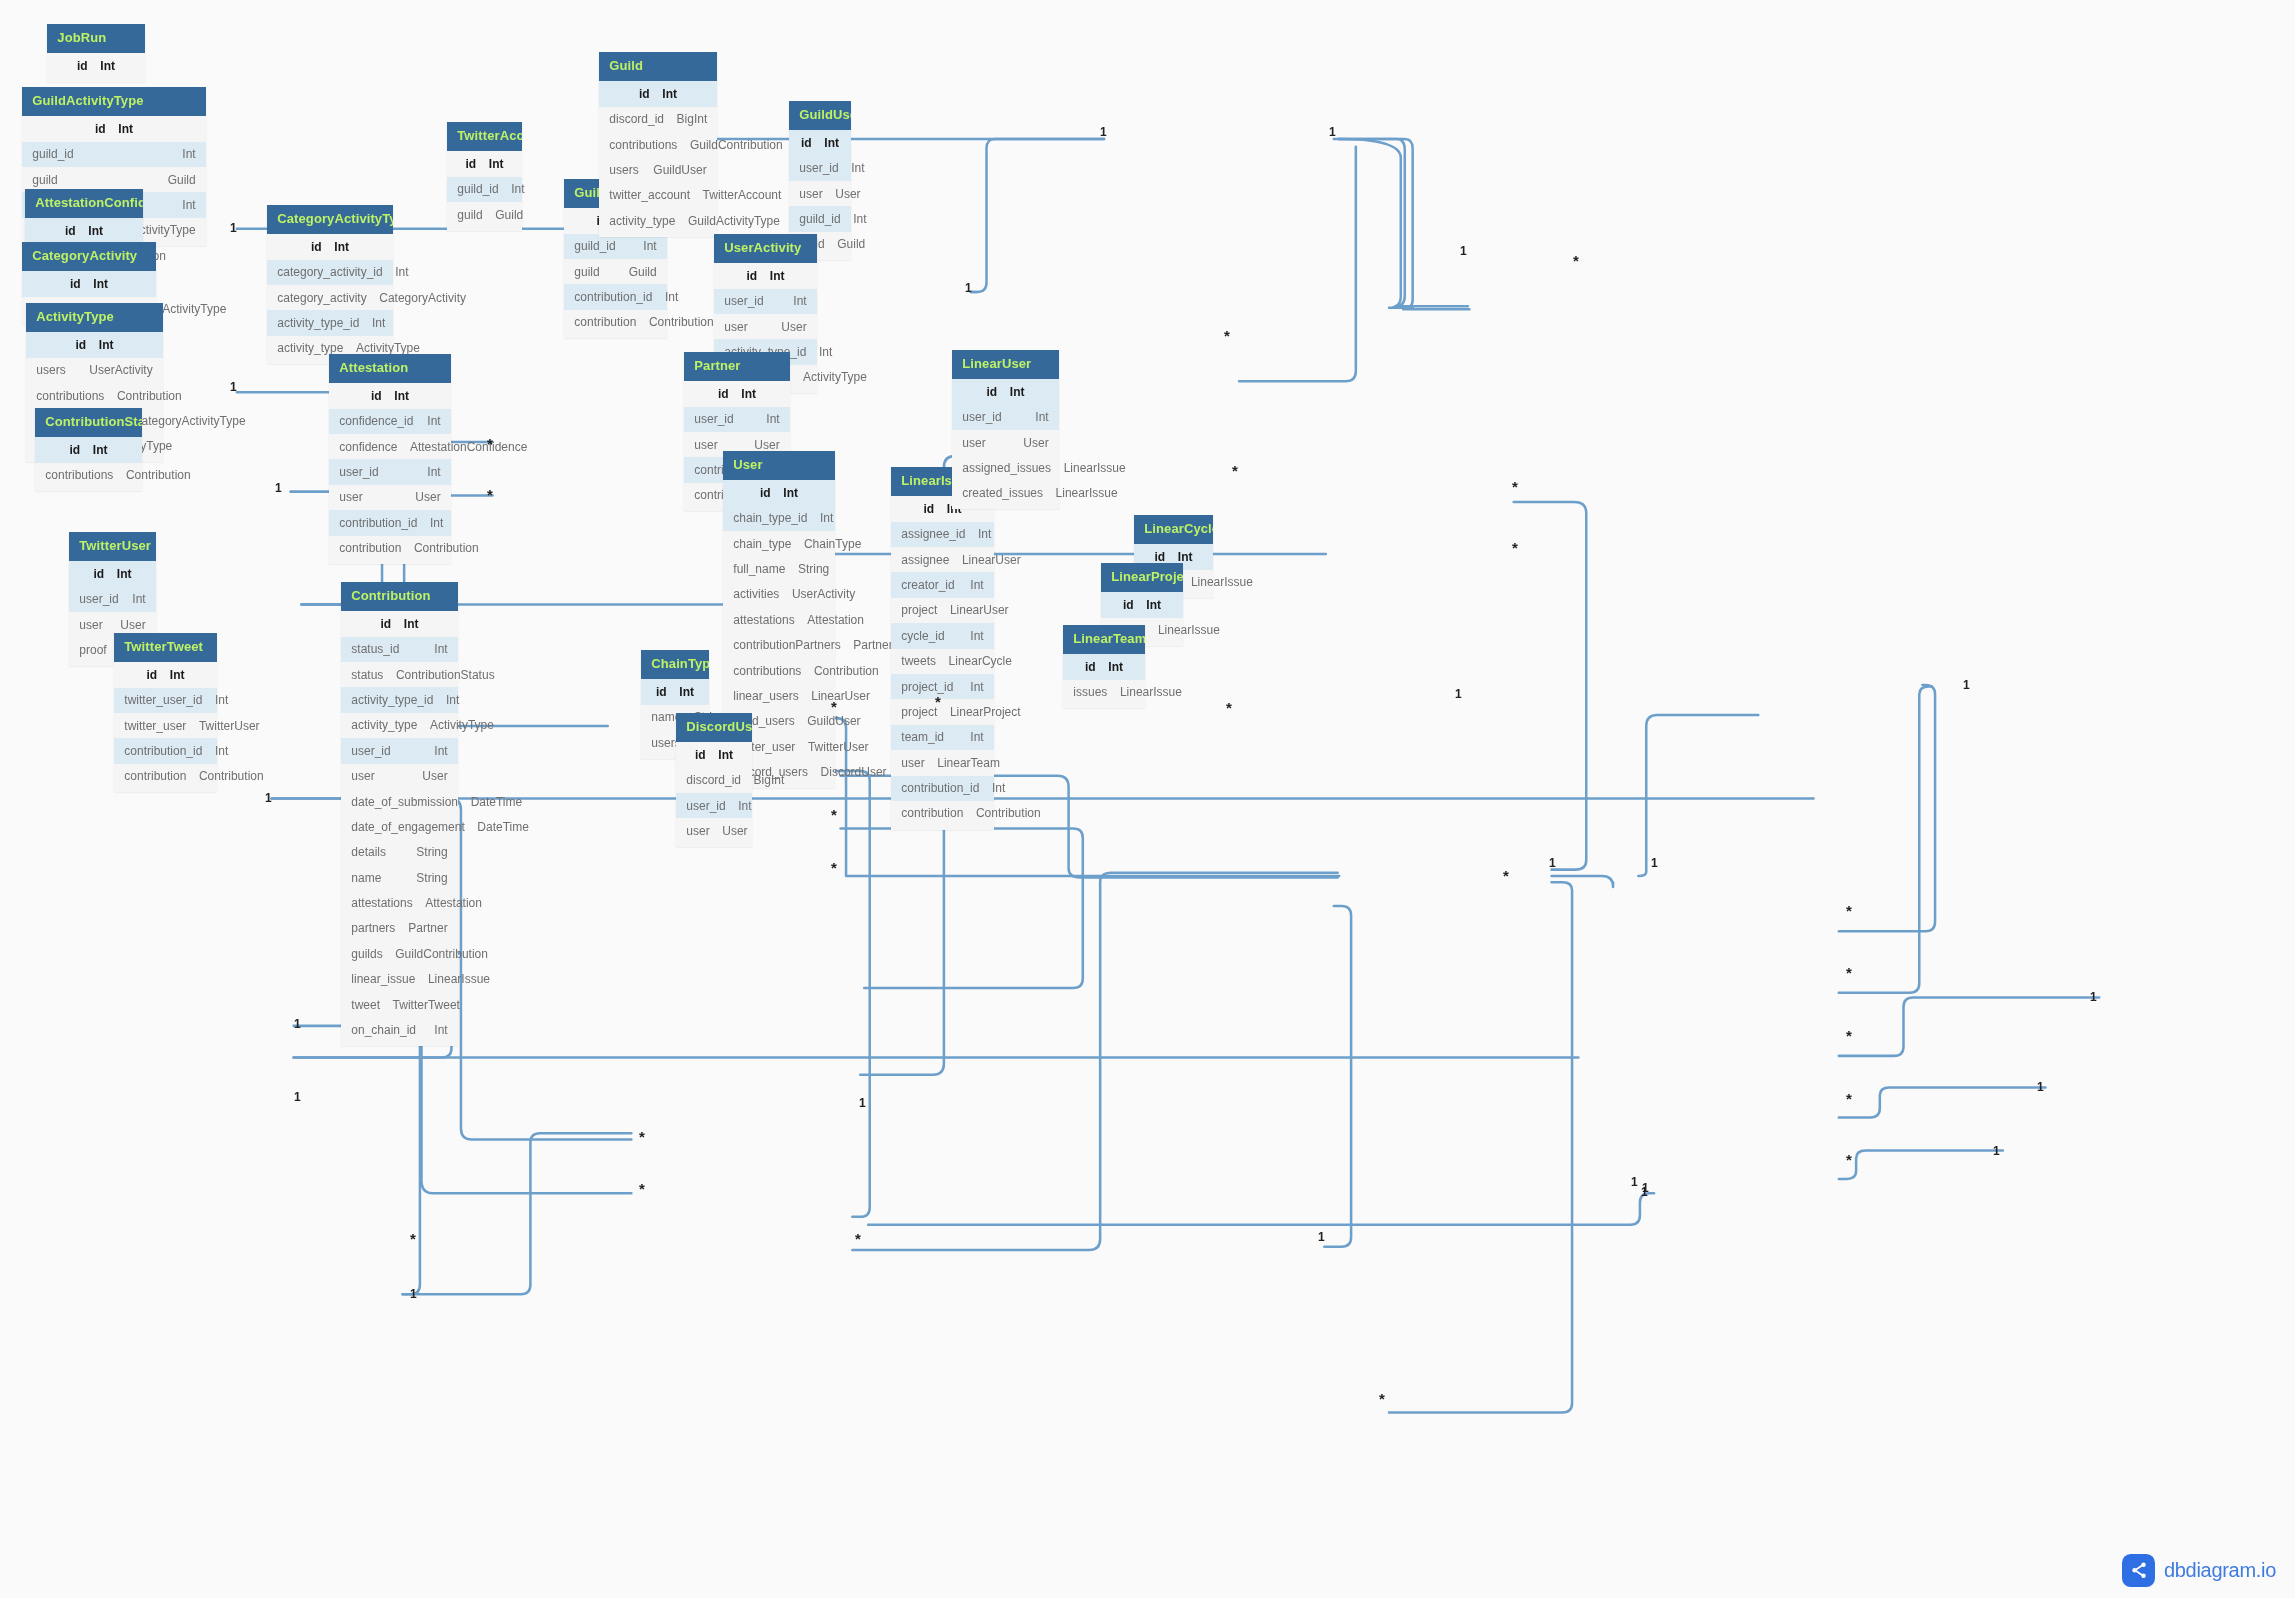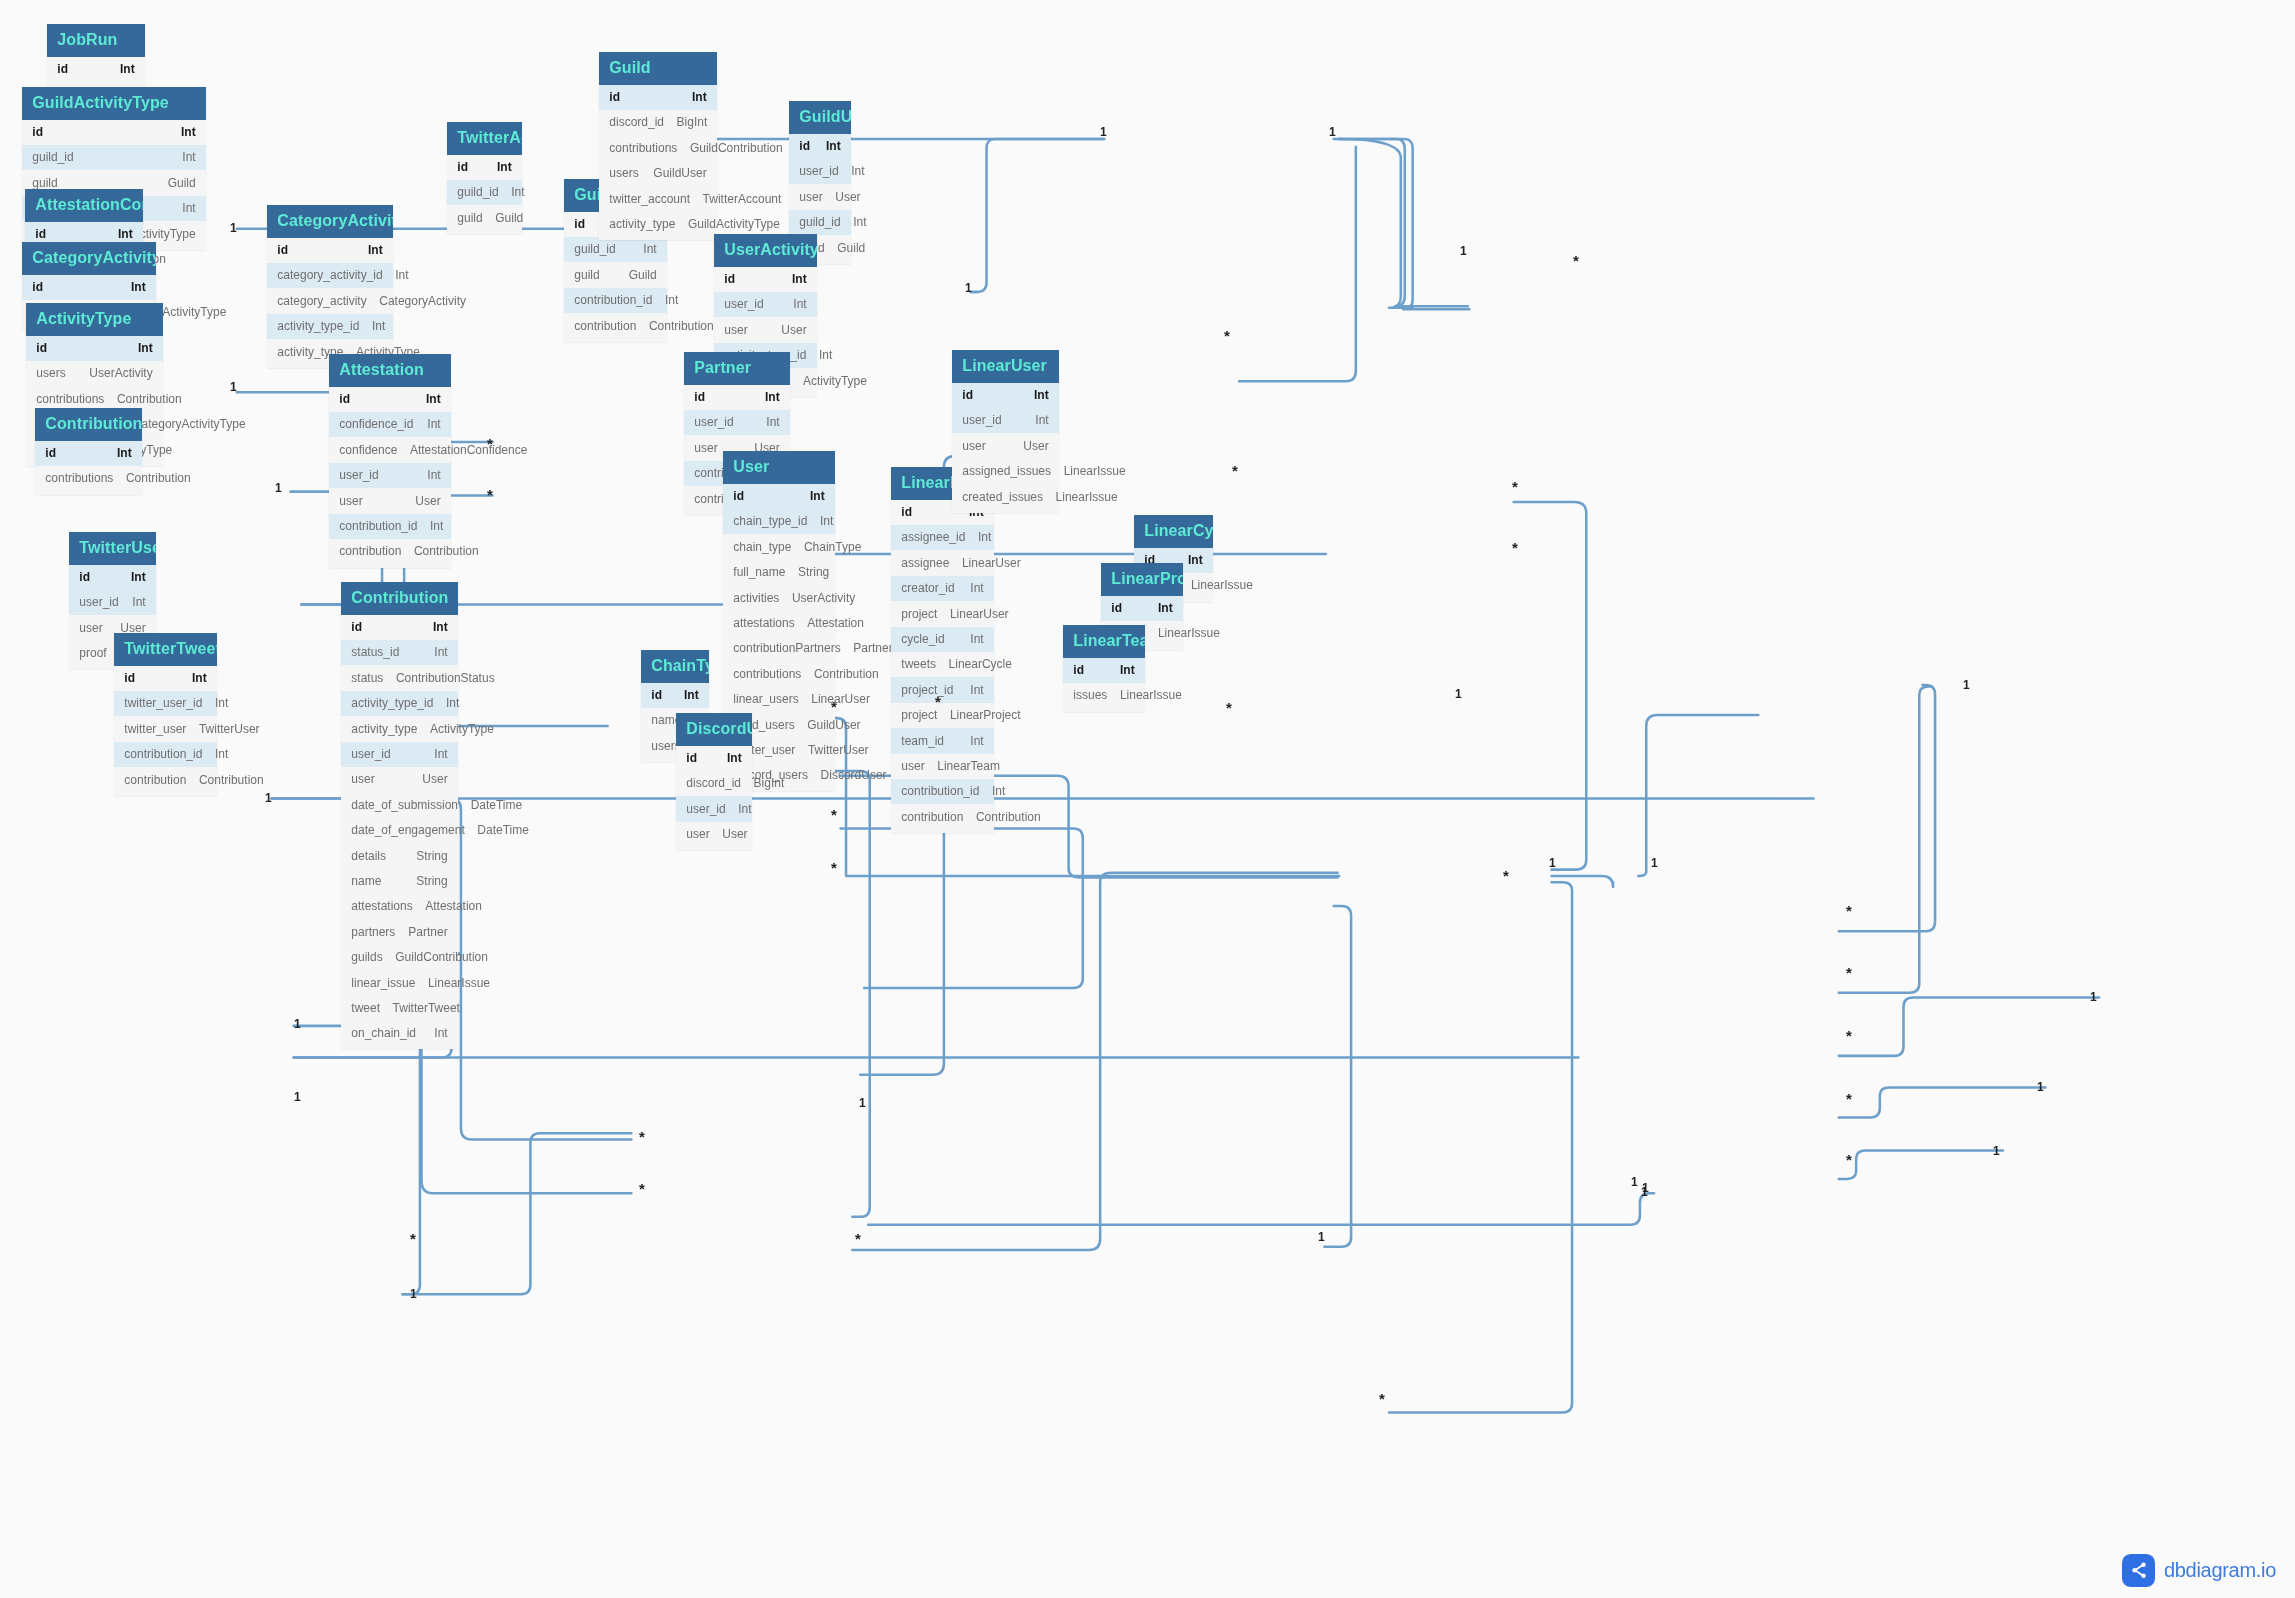--- a/index.html
+++ b/index.html
@@ -24,43 +24,44 @@
     z-index: 1;
   }
   .table-card {
     position: absolute;
     z-index: 5;
     box-shadow: 0 0.8px 1.6px rgba(0,0,0,0.10);
     background: #f5f5f5;
   }
   .table-head {
     background: #34699a;
-    color: #5eead4;
+    color: #bef264;
     font-weight: bold;
-    font-size: 16px;
+    font-size: 13px;
     padding: 7px 10.3px 8px 10.3px;
     line-height: 1.1;
     letter-spacing: 0.1px;
     white-space: nowrap;
     overflow: hidden;
   }
   .field-row {
     display: flex;
     justify-content: space-between;
     align-items: center;
     padding: 5.5px 10.3px;
     font-size: 12px;
     line-height: 1.2;
     background: #f5f5f5;
     color: #6f6f6f;
     white-space: nowrap;
   }
   .field-row.pk {
     color: #1a1a1a;
     font-weight: bold;
+    justify-content: center;
   }
   .field-row.hl {
     background: #dceaf4;
   }
   .field-name { text-align: left; padding-right: 12.6px; }
   .field-type { text-align: right; }
   .card-rows { padding-bottom: 3.2px; background:#f5f5f5; }
 
   .cardinality {
     position: absolute;

